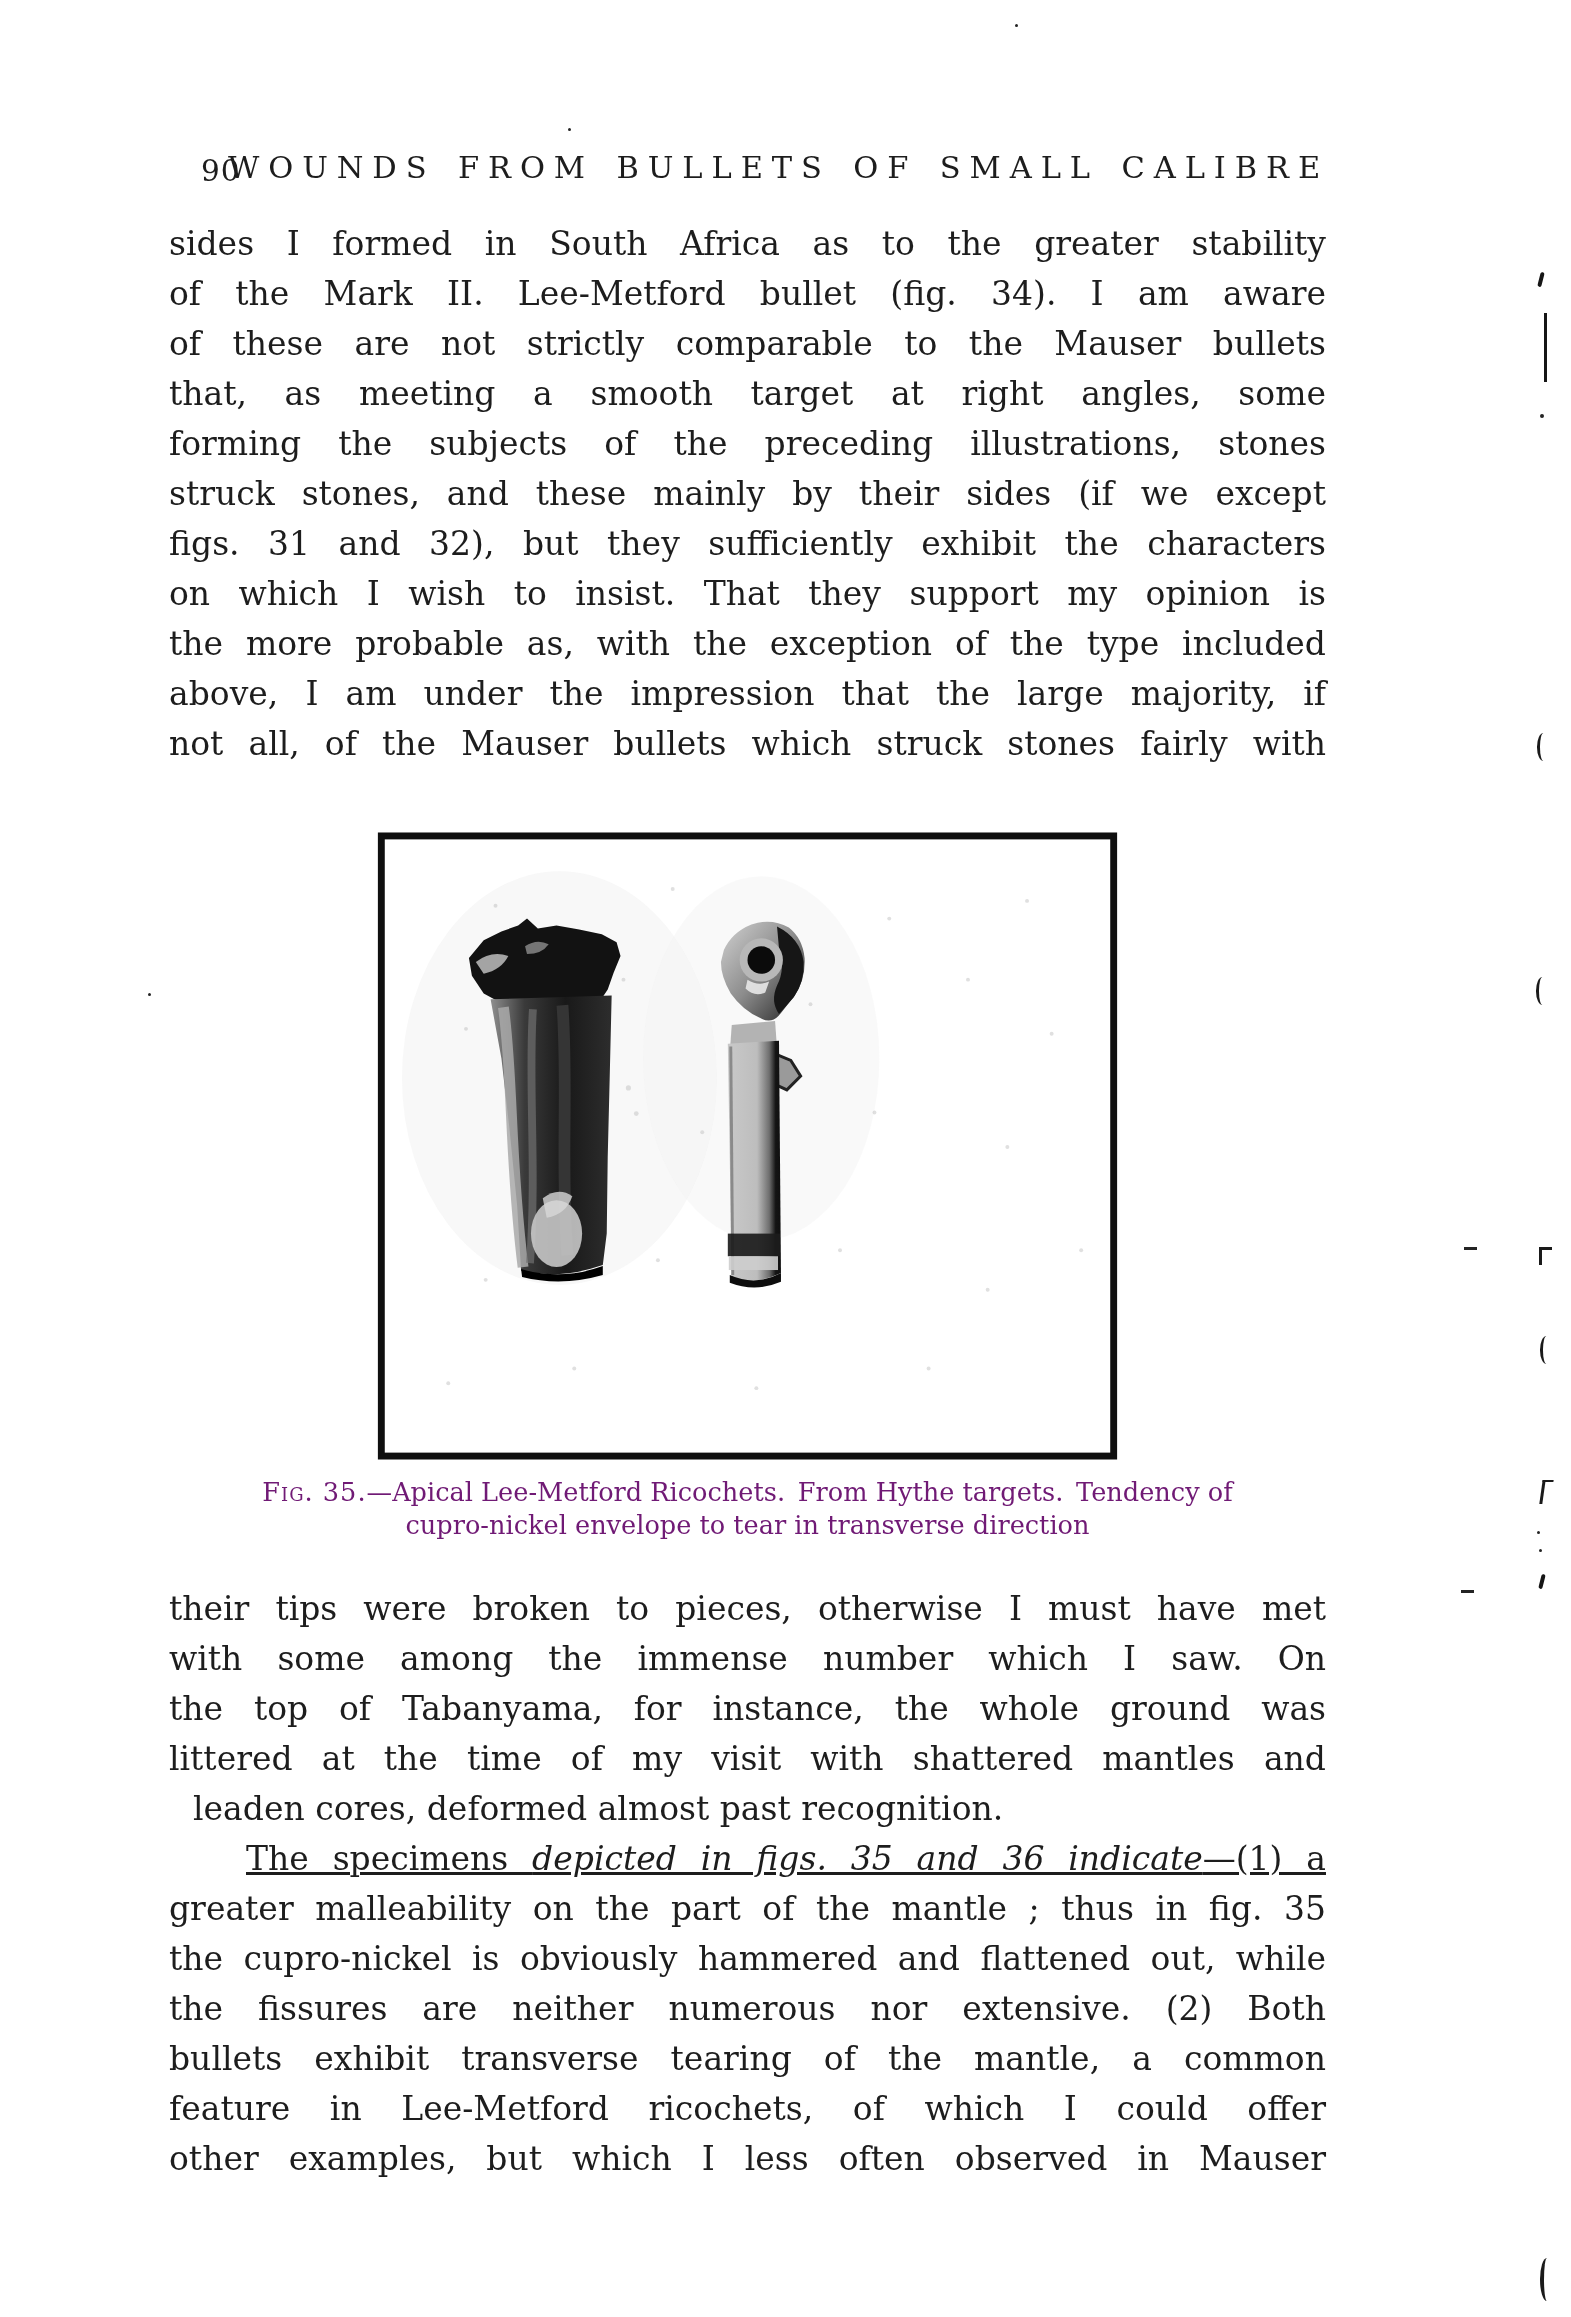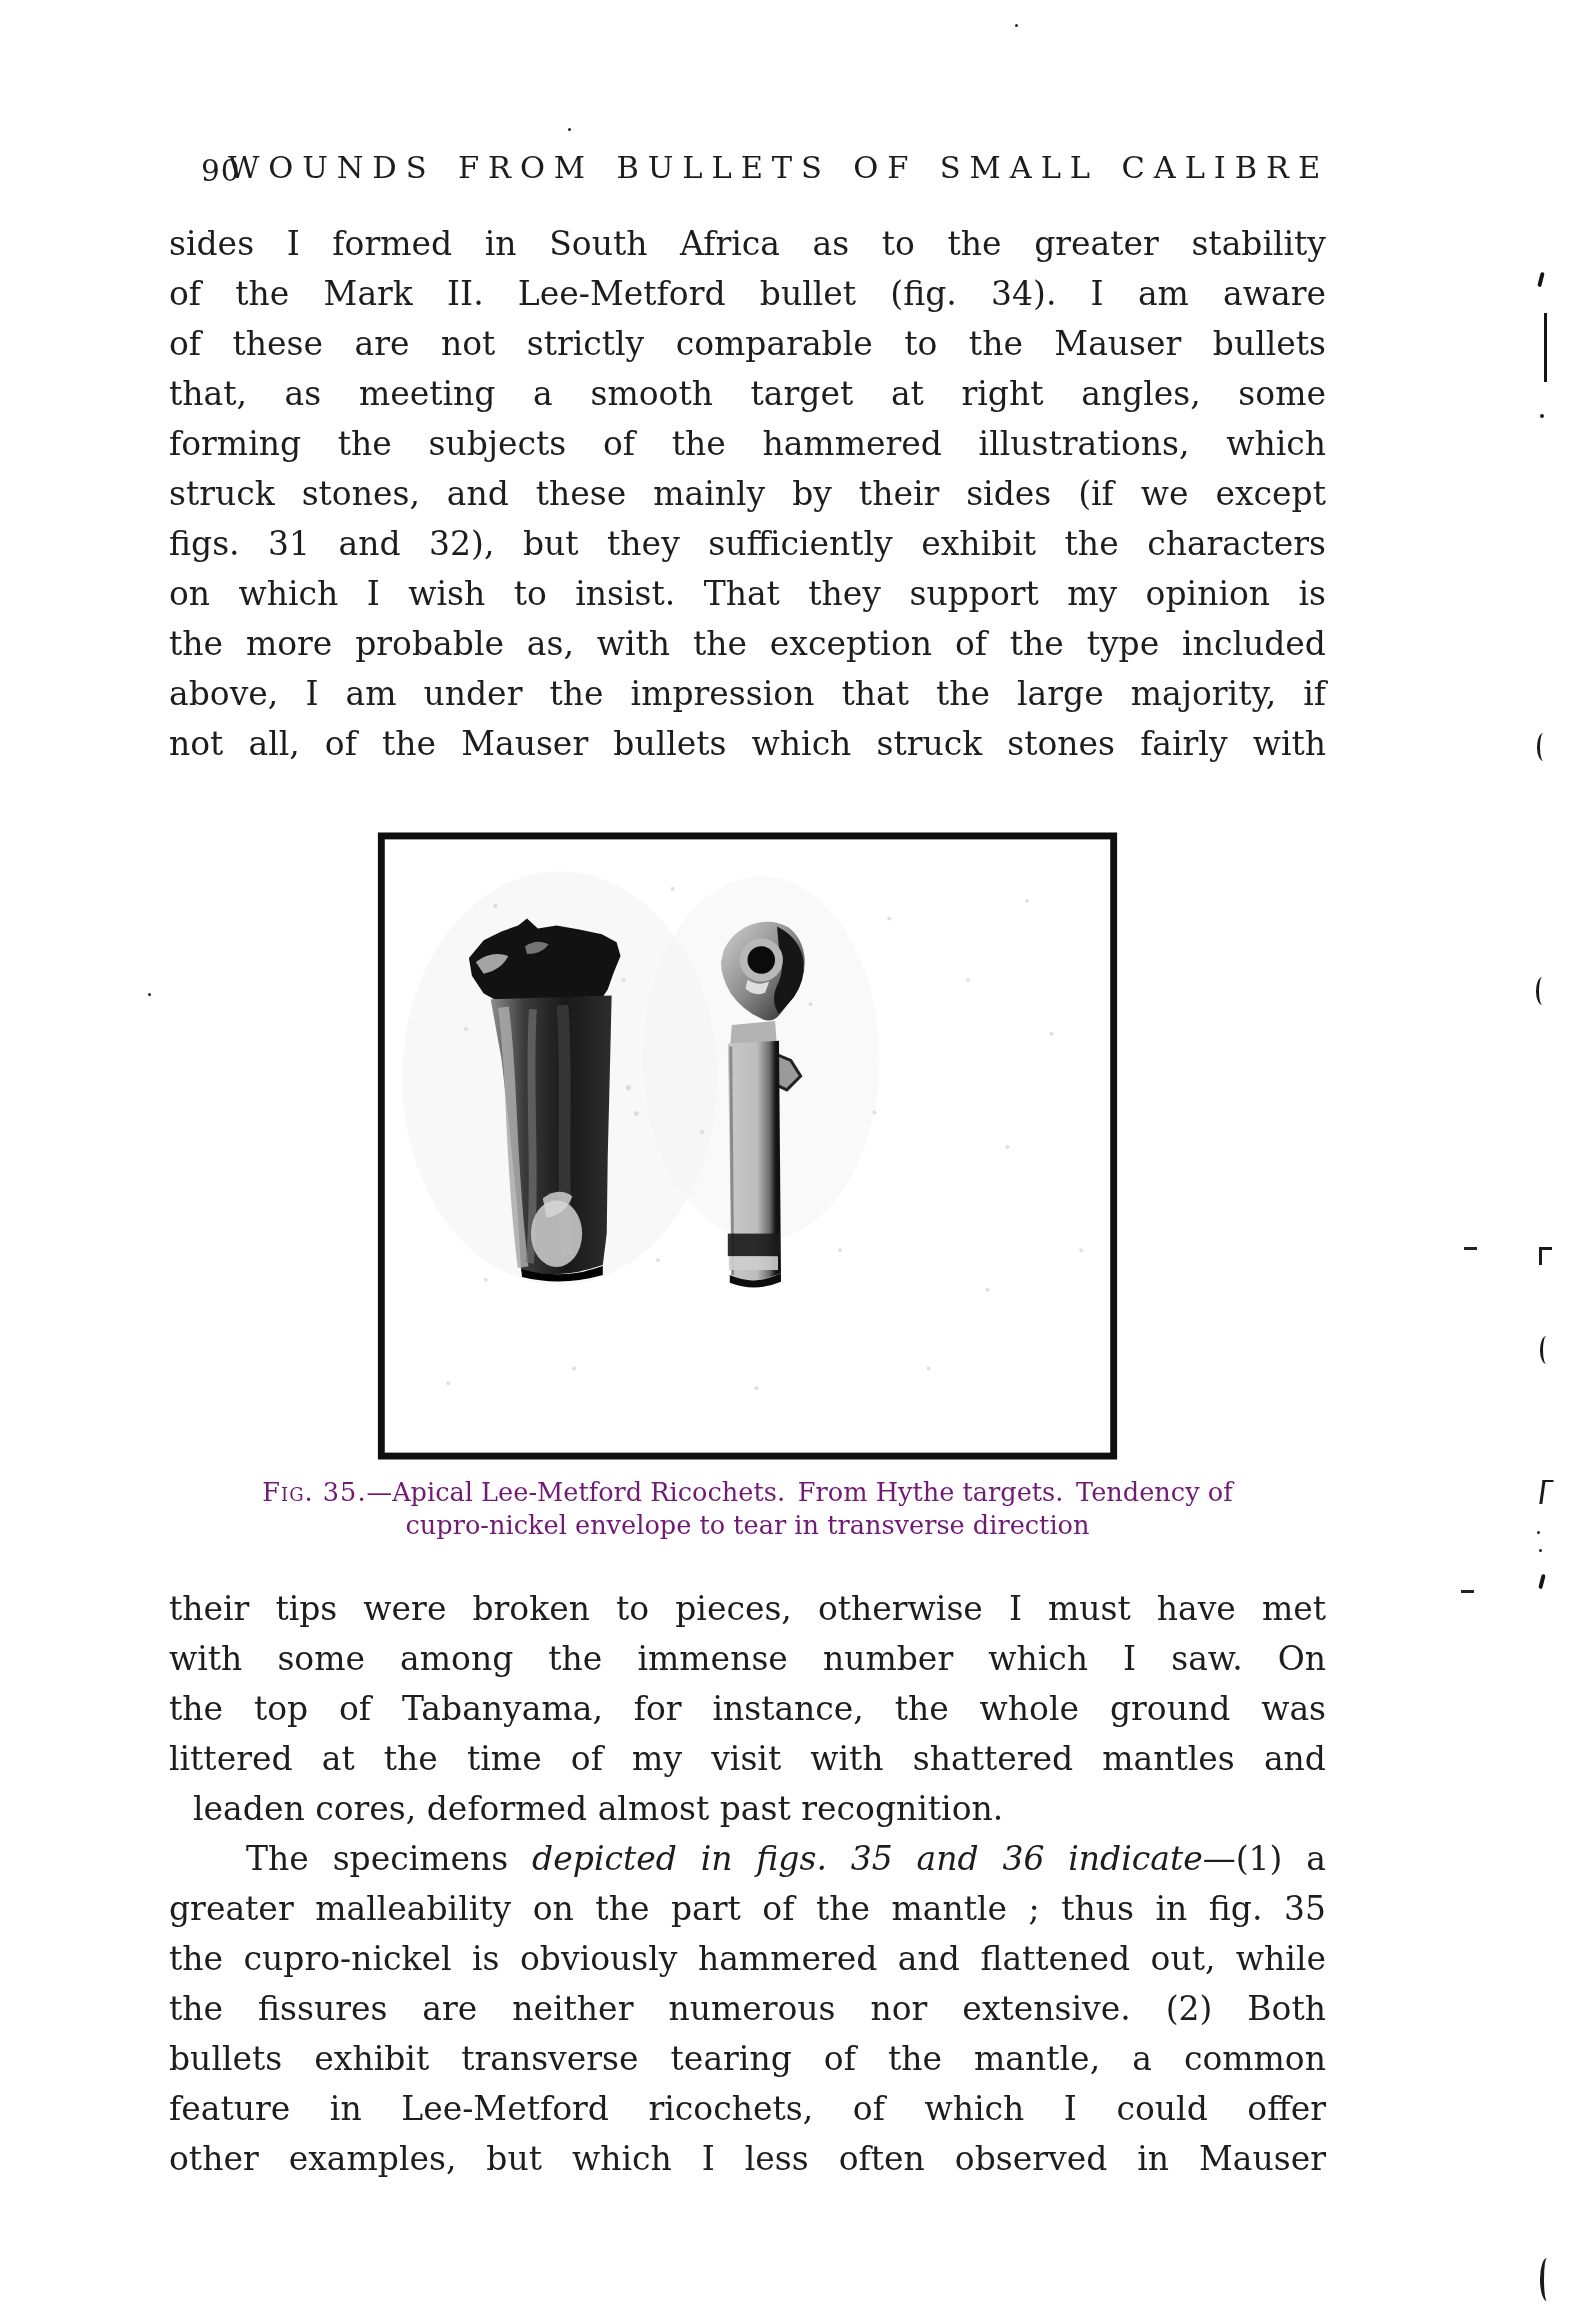--- a/index.html
+++ b/index.html
@@ -21,21 +21,21 @@
   
   .text-block{position:absolute;left:169px;width:1157px;font-size:33px;}
   .tb-upper{top:219px;}
   .tb-lower{top:1584px;}
   .tl{
     height:50px;line-height:50px;
     text-align:justify;text-align-last:justify;
     white-space:normal;
   }
   .tl.endpara{text-align-last:left;margin-left:24px;}
-  .tl.indent{padding-left:77px;}
+  .tl.indent{padding-left:77px;text-decoration:underline;}
   .it{font-style:italic;}
   
   .figure-box{
     position:absolute;left:377px;top:832px;width:741px;height:628px;
   }
   .figure-box svg{display:block;}
   .figure-caption{
     position:absolute;left:169px;top:1476px;width:1157px;
     text-align:center;font-size:25.6px;line-height:33px;color:#701a75;
   }
@@ -58,21 +58,21 @@
 <div class="header-row">
   <div class="page-number">90</div>
   <div class="running-title">WOUNDS FROM BULLETS OF SMALL CALIBRE</div>
 </div>
 
 <div class="text-block tb-upper">
   <div class="tl">sides I formed in South Africa as to the greater stability</div>
   <div class="tl">of the Mark II. Lee-Metford bullet (fig. 34).  I am aware</div>
   <div class="tl">of these are not strictly comparable to the Mauser bullets</div>
   <div class="tl">that, as meeting a smooth target at right angles, some</div>
-  <div class="tl">forming the subjects of the hammered illustrations, which</div>
+  <div class="tl">forming the subjects of the preceding illustrations, stones</div>
   <div class="tl">struck stones, and these mainly by their sides (if we except</div>
   <div class="tl">figs. 31 and 32), but they sufficiently exhibit the characters</div>
   <div class="tl">on which I wish to insist.  That they support my opinion is</div>
   <div class="tl">the more probable as, with the exception of the type included</div>
   <div class="tl">above, I am under the impression that the large majority, if</div>
   <div class="tl">not all, of the Mauser bullets which struck stones fairly with</div>
 </div>
 
 <div class="figure-box">
   <svg width="741" height="628" viewBox="0 0 752 638">

